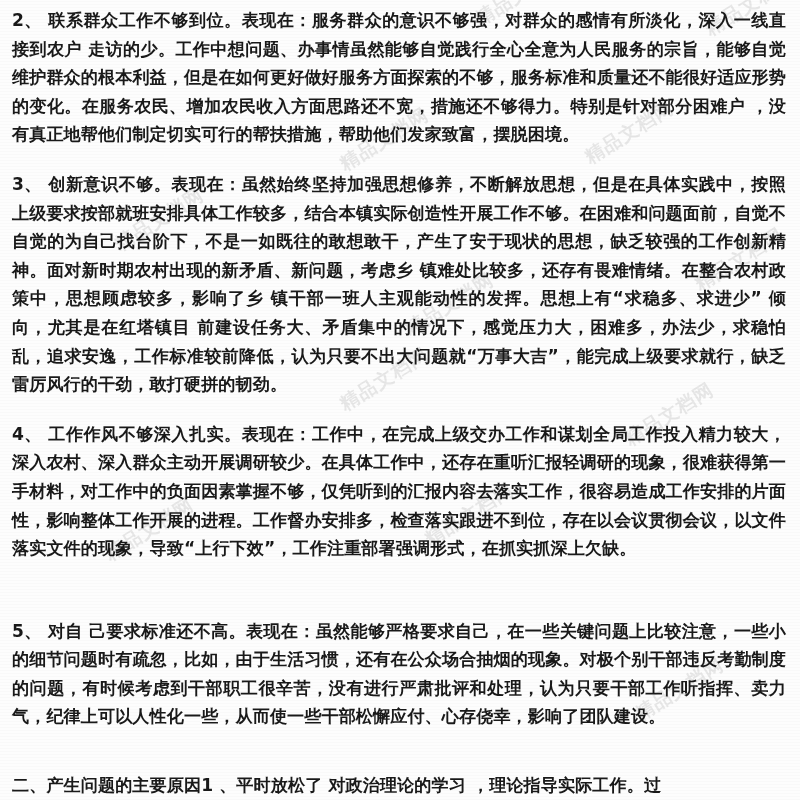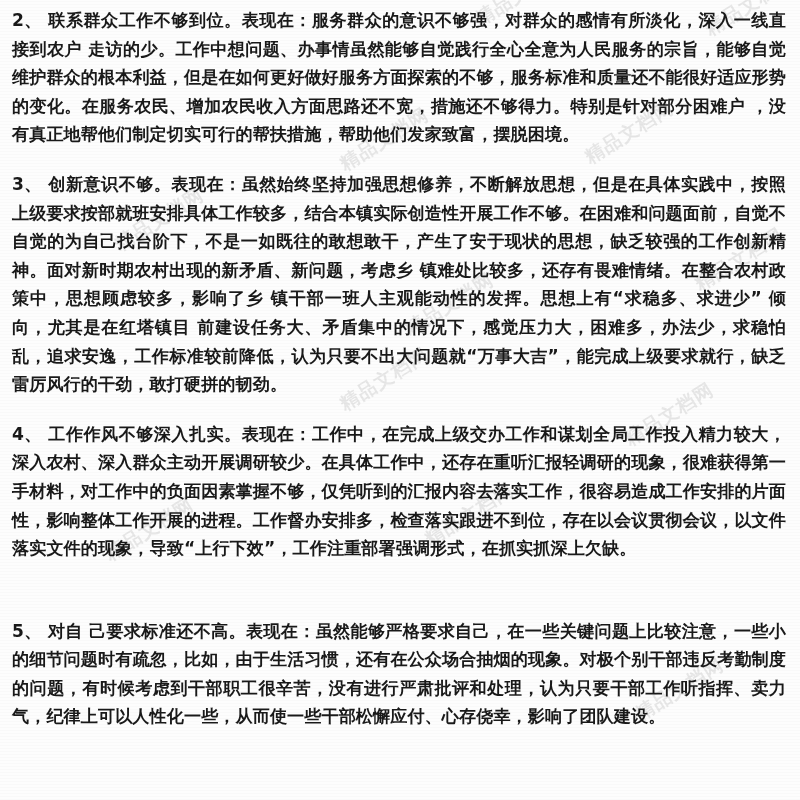--- a/index.html
+++ b/index.html
@@ -113,16 +113,17 @@
 
     <p class="para">3、 创新意识不够。表现在：虽然始终坚持加强思想修养，不断解放思想，但是在具体实践中，按照上级要求按部就班安排具体工作较多，结合本镇实际创造性开展工作不够。在困难和问题面前，自觉不自觉的为自己找台阶下，不是一如既往的敢想敢干，产生了安于现状的思想，缺乏较强的工作创新精神。面对新时期农村出现的新矛盾、新问题，考虑乡 镇难处比较多，还存有畏难情绪。在整合农村政策中，思想顾虑较多，影响了乡 镇干部一班人主观能动性的发挥。思想上有“求稳多、求进少” 倾向，尤其是在红塔镇目 前建设任务大、矛盾集中的情况下，感觉压力大，困难多，办法少，求稳怕乱，追求安逸，工作标准较前降低，认为只要不出大问题就“万事大吉”，能完成上级要求就行，缺乏雷厉风行的干劲，敢打硬拼的韧劲。</p>
     <div class="para-gap-md"></div>
 
     <p class="para">4、 工作作风不够深入扎实。表现在：工作中，在完成上级交办工作和谋划全局工作投入精力较大，深入农村、深入群众主动开展调研较少。在具体工作中，还存在重听汇报轻调研的现象，很难获得第一手材料，对工作中的负面因素掌握不够，仅凭听到的汇报内容去落实工作，很容易造成工作安排的片面性，影响整体工作开展的进程。工作督办安排多，检查落实跟进不到位，存在以会议贯彻会议，以文件落实文件的现象，导致“上行下效”，工作注重部署强调形式，在抓实抓深上欠缺。</p>
     <div class="para-gap-lg"></div>
 
     <p class="para">5、 对自 己要求标准还不高。表现在：虽然能够严格要求自己，在一些关键问题上比较注意，一些小的细节问题时有疏忽，比如，由于生活习惯，还有在公众场合抽烟的现象。对极个别干部违反考勤制度的问题，有时候考虑到干部职工很辛苦，没有进行严肃批评和处理，认为只要干部工作听指挥、卖力气，纪律上可以人性化一些，从而使一些干部松懈应付、心存侥幸，影响了团队建设。</p>
     <div class="para-gap-xl"></div>
 
+    <p class="para">二、产生问题的主要原因1 、平时放松了 对政治理论的学习 ，理论指导实际工作。过</p>
   </div>
 
   <div id="grain"></div>
 </div>
 
 </body></html>

